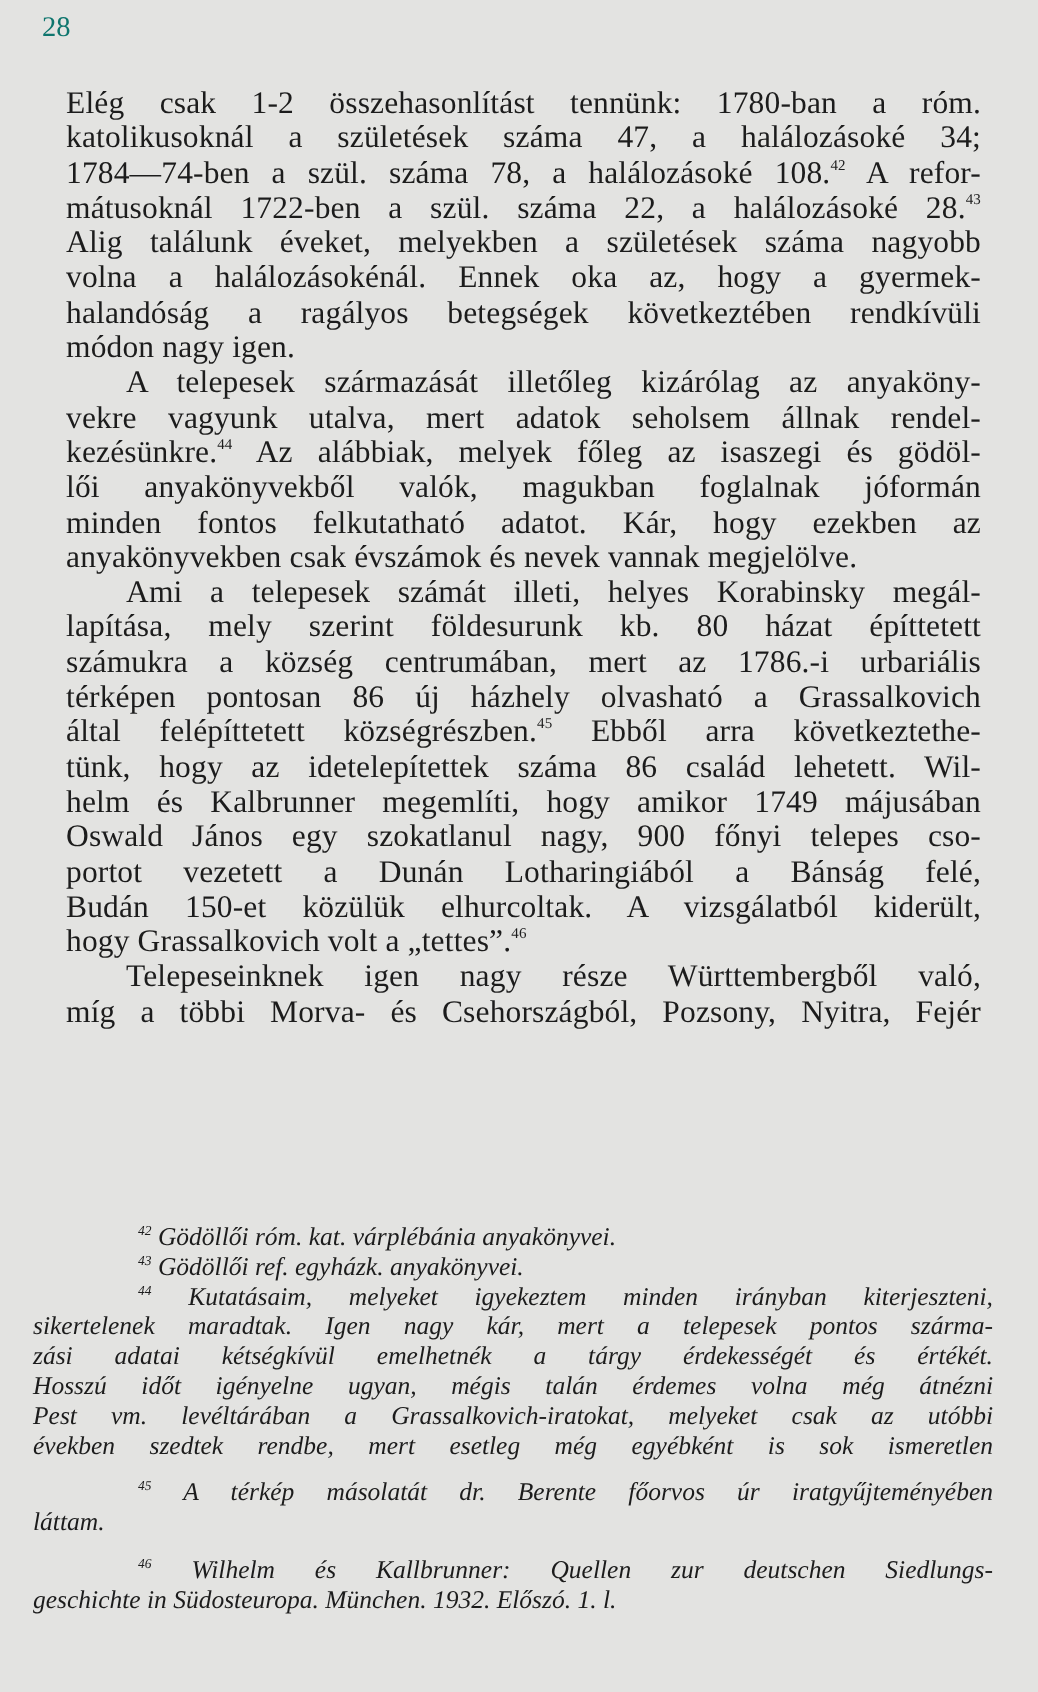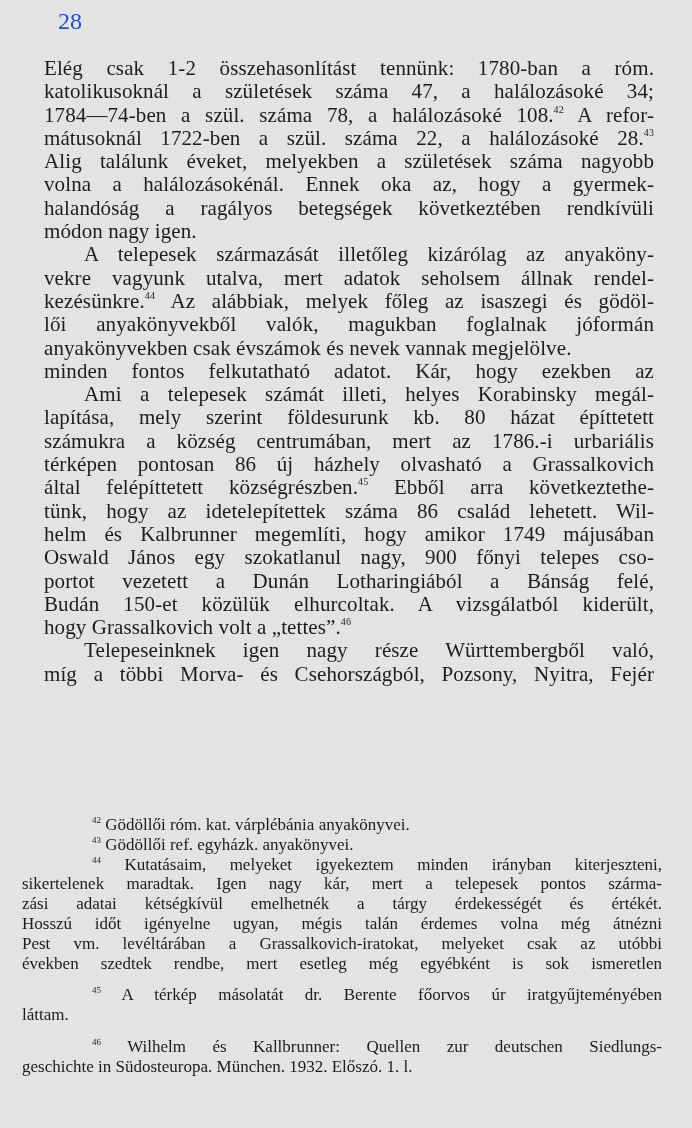--- a/index.html
+++ b/index.html
@@ -4,42 +4,42 @@
 <style>
   html, body { margin: 0; padding: 0; }
   body {
     width: 692px; height: 1128px; overflow: hidden;
     background: #e3e3e1;
     color: #1c1c1c;
     font-family: "Liberation Serif", "DejaVu Serif", serif;
     position: relative;
   }
   .page-number {
-    position: absolute; left: 58px; top: 8px;
-    font-size: 24px; color: #1d4ed8;
+    position: absolute; left: 28px; top: 8px;
+    font-size: 19px; color: #0f766e;
   }
   .body-text {
     position: absolute; left: 44px; top: 57px; width: 610px;
   }
   .line {
     display: block; height: 23.3px; line-height: 23.3px;
     font-size: 21px; white-space: nowrap;
     text-align: justify; text-align-last: justify;
     letter-spacing: 0.1px;
   }
   .line.last { text-align-last: left; }
   .line.indent { padding-left: 40px; }
   sup { font-size: 10px; vertical-align: 9px; line-height: 0; }
   .footnotes {
     position: absolute; left: 22px; top: 815px; width: 640px;
   }
   .fline {
     display: block; height: 19.8px; line-height: 19.8px;
     font-size: 17px; white-space: nowrap;
-    text-align: justify; text-align-last: justify;
+    text-align: justify; text-align-last: justify; font-style: italic;
   }
   .fline.last { text-align-last: left; }
   .fline.indent { padding-left: 70px; }
   .fline.gap { margin-top: 12px; }
   .fline sup { font-size: 9px; vertical-align: 7px; }
 </style>
 </head>
 <body>
 
 <div class="page-number">28</div>
@@ -55,22 +55,22 @@
     <span class="line">volna a halálozásokénál. Ennek oka az, hogy a gyermek-</span>
     <span class="line">halandóság a ragályos betegségek következtében rendkívüli</span>
     <span class="line last">módon nagy igen.</span>
   </div>
 
   <div>
     <span class="line indent">A telepesek származását illetőleg kizárólag az anyaköny-</span>
     <span class="line">vekre vagyunk utalva, mert adatok seholsem állnak rendel-</span>
     <span class="line"><span>kezésünkre.</span><sup>44</sup><span> Az alábbiak, melyek főleg az isaszegi és gödöl-</span></span>
     <span class="line">lői anyakönyvekből valók, magukban foglalnak jóformán</span>
+    <span class="line">minden fontos felkutatható adatot. Kár, hogy ezekben az</span>
     <span class="line last">anyakönyvekben csak évszámok és nevek vannak megjelölve.</span>
-    <span class="line">minden fontos felkutatható adatot. Kár, hogy ezekben az</span>
   </div>
 
   <div>
     <span class="line indent">Ami a telepesek számát illeti, helyes Korabinsky megál-</span>
     <span class="line">lapítása, mely szerint földesurunk kb. 80 házat építtetett</span>
     <span class="line">számukra a község centrumában, mert az 1786.-i urbariális</span>
     <span class="line">térképen pontosan 86 új házhely olvasható a Grassalkovich</span>
     <span class="line"><span>által felépíttetett községrészben.</span><sup>45</sup><span> Ebből arra következtethe-</span></span>
     <span class="line">tünk, hogy az idetelepítettek száma 86 család lehetett. Wil-</span>
     <span class="line">helm és Kalbrunner megemlíti, hogy amikor 1749 májusában</span>

